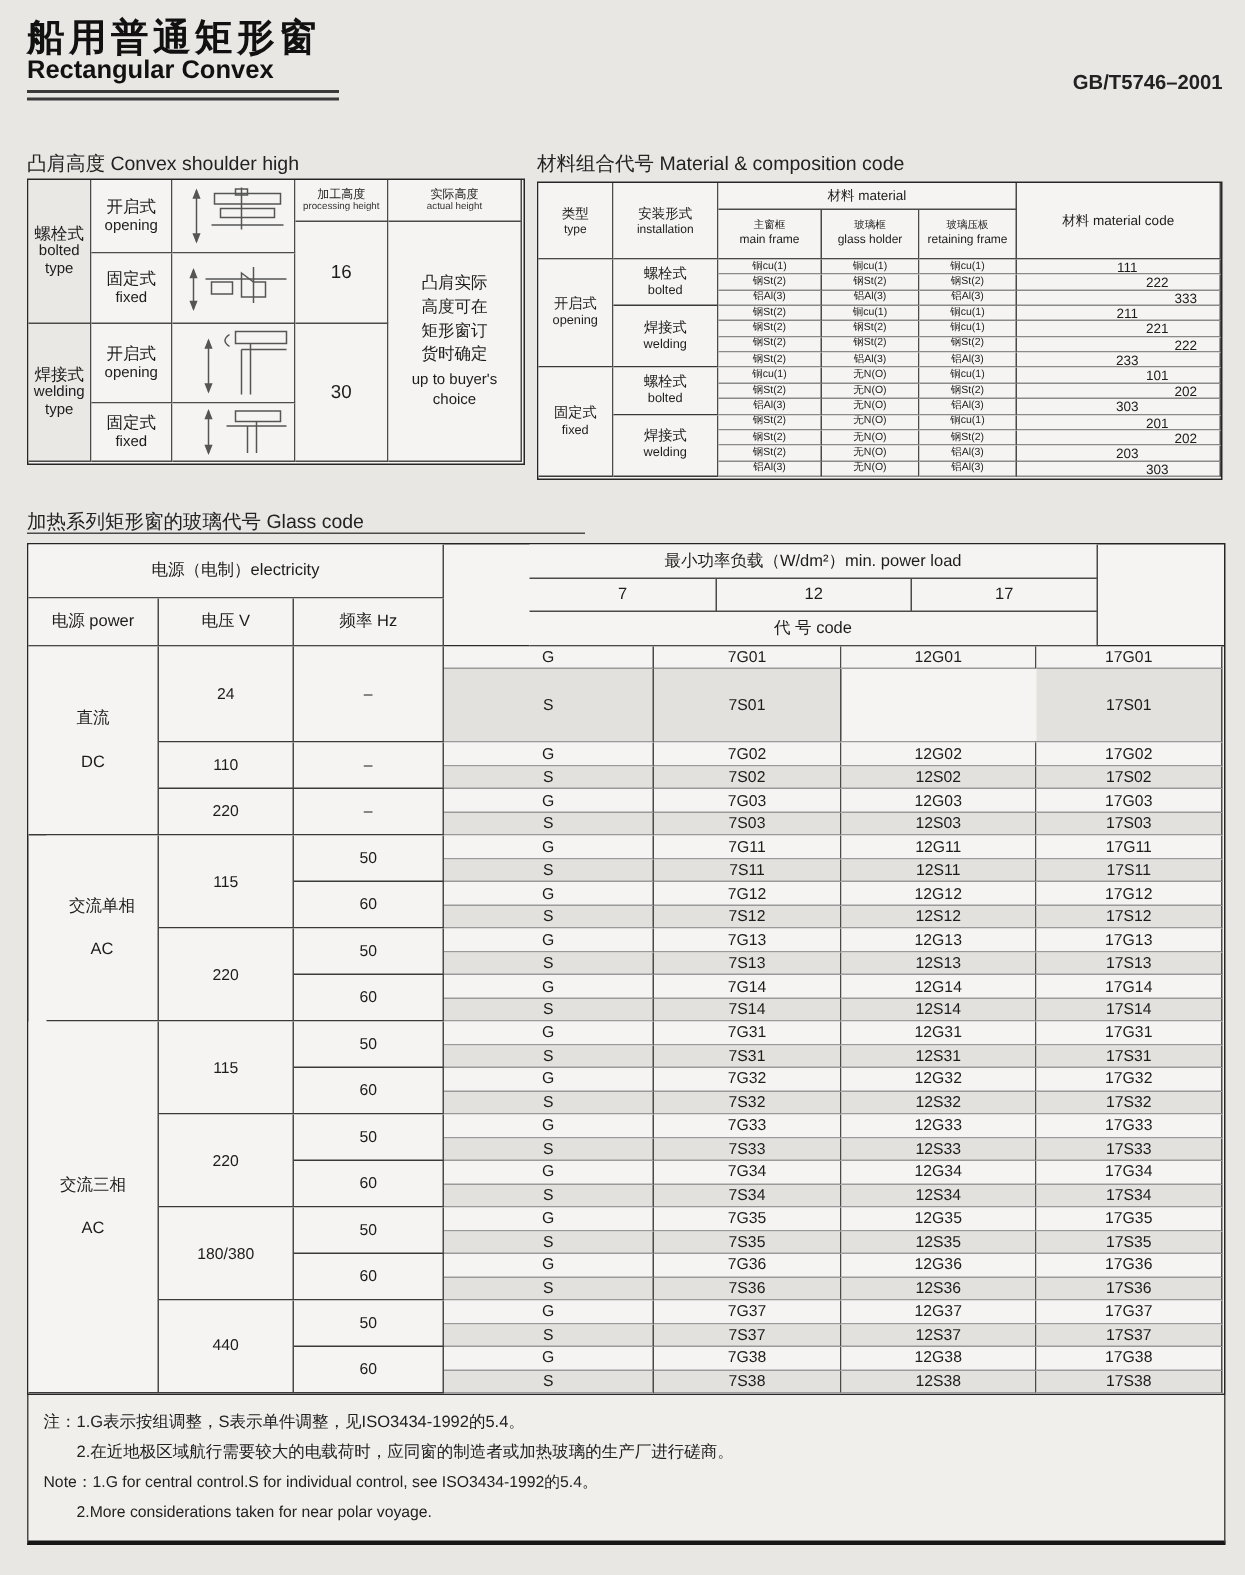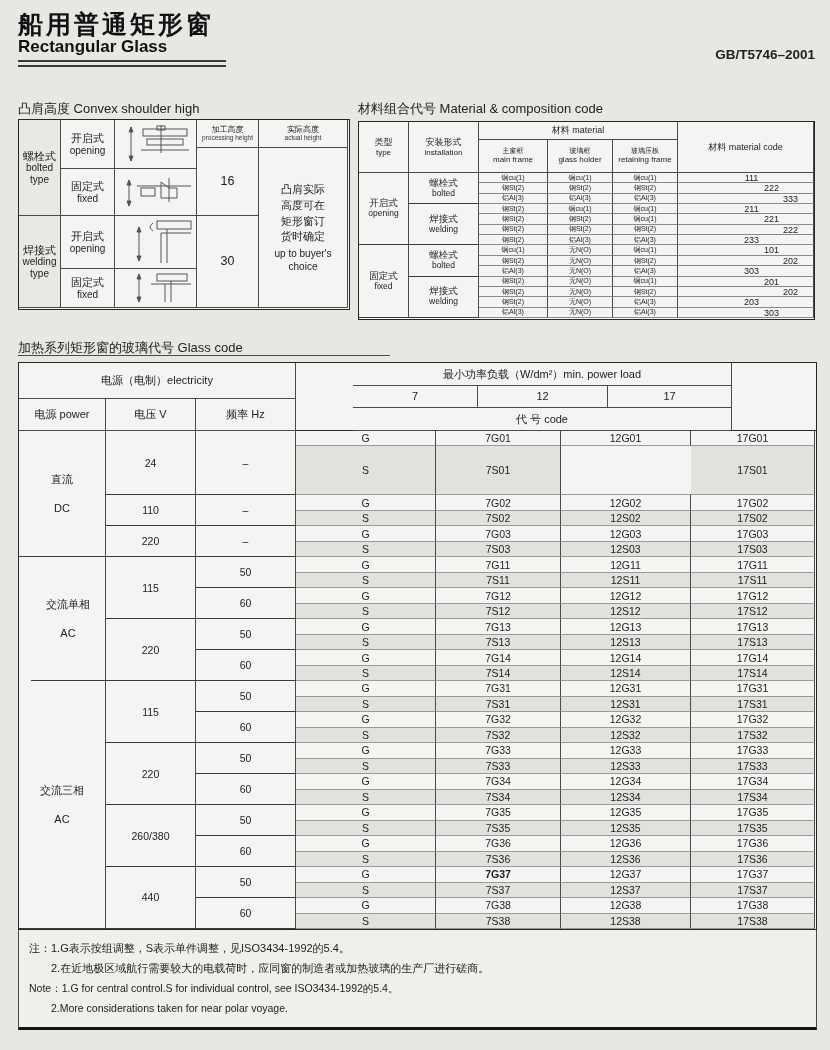--- a/index.html
+++ b/index.html
@@ -87,21 +87,21 @@
   .notes div { font-size:11px; line-height:20px; color:#222; }
   .notes .en-line { font-size:10.5px; }
   .notes .indent { padding-left:22px; }
 </style>
 </head>
 <body>
 
 <div class="page">
 
   <div class="title-zh">船用普通矩形窗</div>
-  <div class="title-en">Rectangular Glass</div>
+  <div class="title-en">Rectangular Convex</div>
   <div class="dbl-rule"></div>
   <div class="std-code">GB/T5746–2001</div>
 
   <div class="sec-title" style="left:18px; top:100px;">凸肩高度 Convex shoulder high</div>
   <div class="sec-title" style="left:358px; top:100px;">材料组合代号 Material &amp; composition code</div>
   <div class="sec-title" style="left:18px; top:339px;">加热系列矩形窗的玻璃代号 Glass code</div>
   <div class="rule" style="left:18px; top:355px; width:372px;"></div>
 
   <div class="tbl ct">
 
@@ -339,21 +339,21 @@
           <span class="zh">交流三相</span>
           <span class="en">AC</span>
         </div>
         <div class="cell grp" style="grid-area: 1 / 2 / span 2;">24</div>
         <div class="cell grp" style="grid-area: 3 / 2 / span 2;">110</div>
         <div class="cell grp" style="grid-area: 5 / 2 / span 2;">220</div>
         <div class="cell grp" style="grid-area: 7 / 2 / span 4;">115</div>
         <div class="cell grp" style="grid-area: 11 / 2 / span 4;">220</div>
         <div class="cell grp" style="grid-area: 15 / 2 / span 4;">115</div>
         <div class="cell grp" style="grid-area: 19 / 2 / span 4;">220</div>
-        <div class="cell grp" style="grid-area: 23 / 2 / span 4;">260/380</div>
+        <div class="cell grp" style="grid-area: 23 / 2 / span 4;">180/380</div>
         <div class="cell grp" style="grid-area: 27 / 2 / span 4;">440</div>
         <div class="cell grp" style="grid-area: 1 / 3 / span 2;">–</div>
         <div class="cell grp" style="grid-area: 3 / 3 / span 2;">–</div>
         <div class="cell grp" style="grid-area: 5 / 3 / span 2;">–</div>
         <div class="cell grp" style="grid-area: 7 / 3 / span 2;">50</div>
         <div class="cell grp" style="grid-area: 9 / 3 / span 2;">60</div>
         <div class="cell grp" style="grid-area: 11 / 3 / span 2;">50</div>
         <div class="cell grp" style="grid-area: 13 / 3 / span 2;">60</div>
         <div class="cell grp" style="grid-area: 15 / 3 / span 2;">50</div>
         <div class="cell grp" style="grid-area: 17 / 3 / span 2;">60</div>
@@ -461,21 +461,21 @@
         <div class="cell fine shade" style="grid-area: 24 / 7;">17S35</div>
         <div class="cell fine" style="grid-area: 25 / 4;">G</div>
         <div class="cell fine" style="grid-area: 25 / 5;">7G36</div>
         <div class="cell fine" style="grid-area: 25 / 6;">12G36</div>
         <div class="cell fine" style="grid-area: 25 / 7;">17G36</div>
         <div class="cell fine shade" style="grid-area: 26 / 4;">S</div>
         <div class="cell fine shade" style="grid-area: 26 / 5;">7S36</div>
         <div class="cell fine shade" style="grid-area: 26 / 6;">12S36</div>
         <div class="cell fine shade" style="grid-area: 26 / 7;">17S36</div>
         <div class="cell fine" style="grid-area: 27 / 4;">G</div>
-        <div class="cell fine" style="grid-area: 27 / 5; font-weight: bold;">7G37</div>
+        <div class="cell fine" style="grid-area: 27 / 5;">7G37</div>
         <div class="cell fine" style="grid-area: 27 / 6;">12G37</div>
         <div class="cell fine" style="grid-area: 27 / 7;">17G37</div>
         <div class="cell fine shade" style="grid-area: 28 / 4;">S</div>
         <div class="cell fine shade" style="grid-area: 28 / 5;">7S37</div>
         <div class="cell fine shade" style="grid-area: 28 / 6;">12S37</div>
         <div class="cell fine shade" style="grid-area: 28 / 7;">17S37</div>
         <div class="cell fine" style="grid-area: 29 / 4;">G</div>
         <div class="cell fine" style="grid-area: 29 / 5;">7G38</div>
         <div class="cell fine" style="grid-area: 29 / 6;">12G38</div>
         <div class="cell fine" style="grid-area: 29 / 7;">17G38</div>

